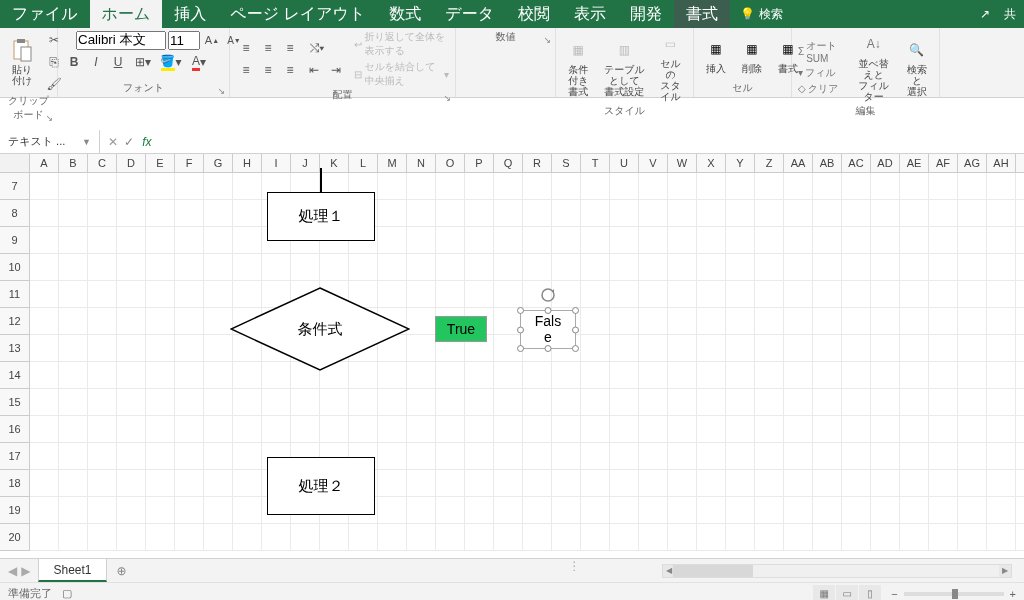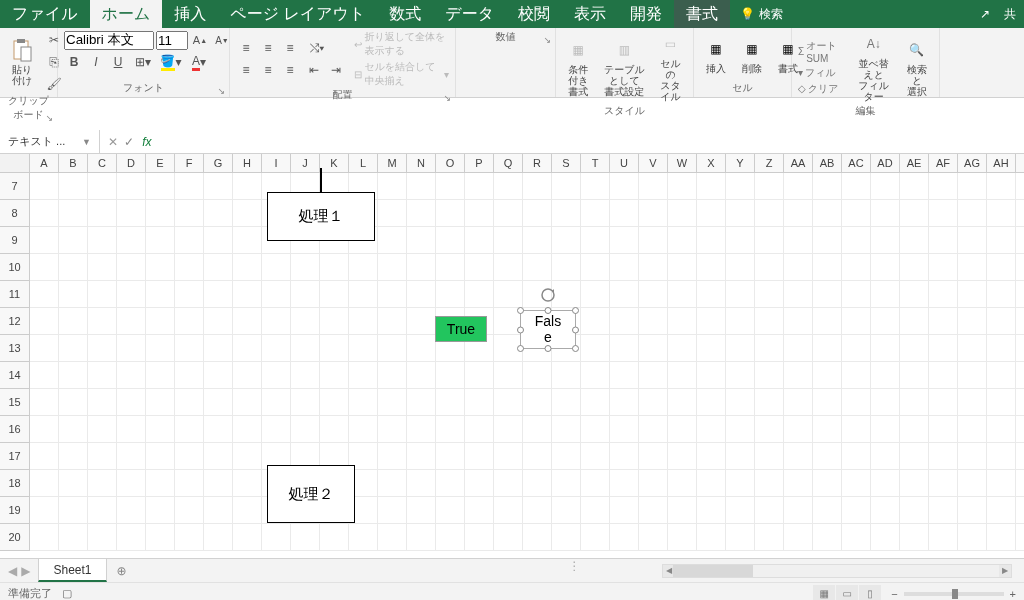--- a/index.html
+++ b/index.html
@@ -16,21 +16,21 @@
 
 .ribbon { height: 70px; background: #f3f3f3; border-bottom: 1px solid #d1d1d1; display: flex; }
 .group { border-right: 1px solid #e1e1e1; padding: 2px 6px 0 6px; display: flex; flex-direction: column; justify-content: space-between; }
 .group-content { display: flex; align-items: center; gap: 4px; flex: 1; }
 .group-label { text-align: center; font-size: 10px; color: #666; padding-bottom: 2px; position: relative; }
 .group-label .launcher { position: absolute; right: -2px; bottom: 1px; font-size: 9px; color: #888; }
 
 .bigbtn { display: flex; flex-direction: column; align-items: center; justify-content: center; gap: 2px; padding: 2px 4px; }
 .bigbtn .ico { width: 24px; height: 24px; display: flex; align-items: center; justify-content: center; }
 .bigbtn .lbl { font-size: 10px; color: #444; line-height: 1.1; text-align: center; }
-.font-name { width: 90px; }
+.font-name { width: 90px; margin-left: 12px; }
 .font-size { width: 32px; }
 .row { display: flex; gap: 2px; align-items: center; }
 .btn { width: 20px; height: 20px; display: flex; align-items: center; justify-content: center; color: #555; font-size: 12px; }
 .btn.w { width: 26px; }
 .stack { display: flex; flex-direction: column; gap: 2px; }
 .disabled { color: #bbb; }
 
 .num-format { width: 84px; height: 18px; font-size: 11px; border: 1px solid #ccc; background: #fff; }
 
 
@@ -847,20 +847,26 @@
     </div>
 
   <div class="canvas">
 
     <div class="arrowline" style="left:290px; top:-5px; height:30px"></div>
 
     <div class="shape-box" style="left:237px; top:19px; width:108px; height:49px">
         <span>処理１</span>
       </div>
 
+    <div class="shape-diamond" style="left:200px; top:114px; width:180px; height:84px">
+      <svg width="180" height="84">
+          <polygon points="90,1 179,42 90,83 1,42" fill="#fff" stroke="#000" stroke-width="1.5"></polygon>
+        </svg>
+      <div style="position:absolute;inset:0;display:flex;align-items:center;justify-content:center;font-size:15px">条件式</div>
+    </div>
 
     <div class="shape-textbox" style="left:405px; top:143px; width:52px; height:26px">
         <span>True</span>
       </div>
 
     <div class="shape-selected" style="left:490px; top:137px; width:56px; height:39px; border:1px solid #aaa">
       <span style="white-space:pre-line; text-align:center; line-height:1.1">Fals
 e</span>
       <div class="rotate"><svg width="16" height="16">
             <circle cx="8" cy="8" r="6" fill="none" stroke="#888" stroke-width="1.5"></circle>
@@ -869,21 +875,21 @@
       <div class="handle" style="left:-4px;top:-4px"></div>
       <div class="handle" style="right:-4px;top:-4px"></div>
       <div class="handle" style="left:-4px;bottom:-4px"></div>
       <div class="handle" style="right:-4px;bottom:-4px"></div>
       <div class="handle" style="left:50%;top:-4px;transform:translateX(-50%)"></div>
       <div class="handle" style="left:50%;bottom:-4px;transform:translateX(-50%)"></div>
       <div class="handle" style="left:-4px;top:50%;transform:translateY(-50%)"></div>
       <div class="handle" style="right:-4px;top:50%;transform:translateY(-50%)"></div>
     </div>
 
-    <div class="shape-box" style="left:237px; top:292px; width:88px; height:58px">
+    <div class="shape-box" style="left:237px; top:284px; width:108px; height:58px">
         <span>処理２</span>
       </div>
   </div>
 </div>
 
 <div class="sheettabs">
   <div class="nav">
     <span>◀</span>
     <span>▶</span>
   </div>

